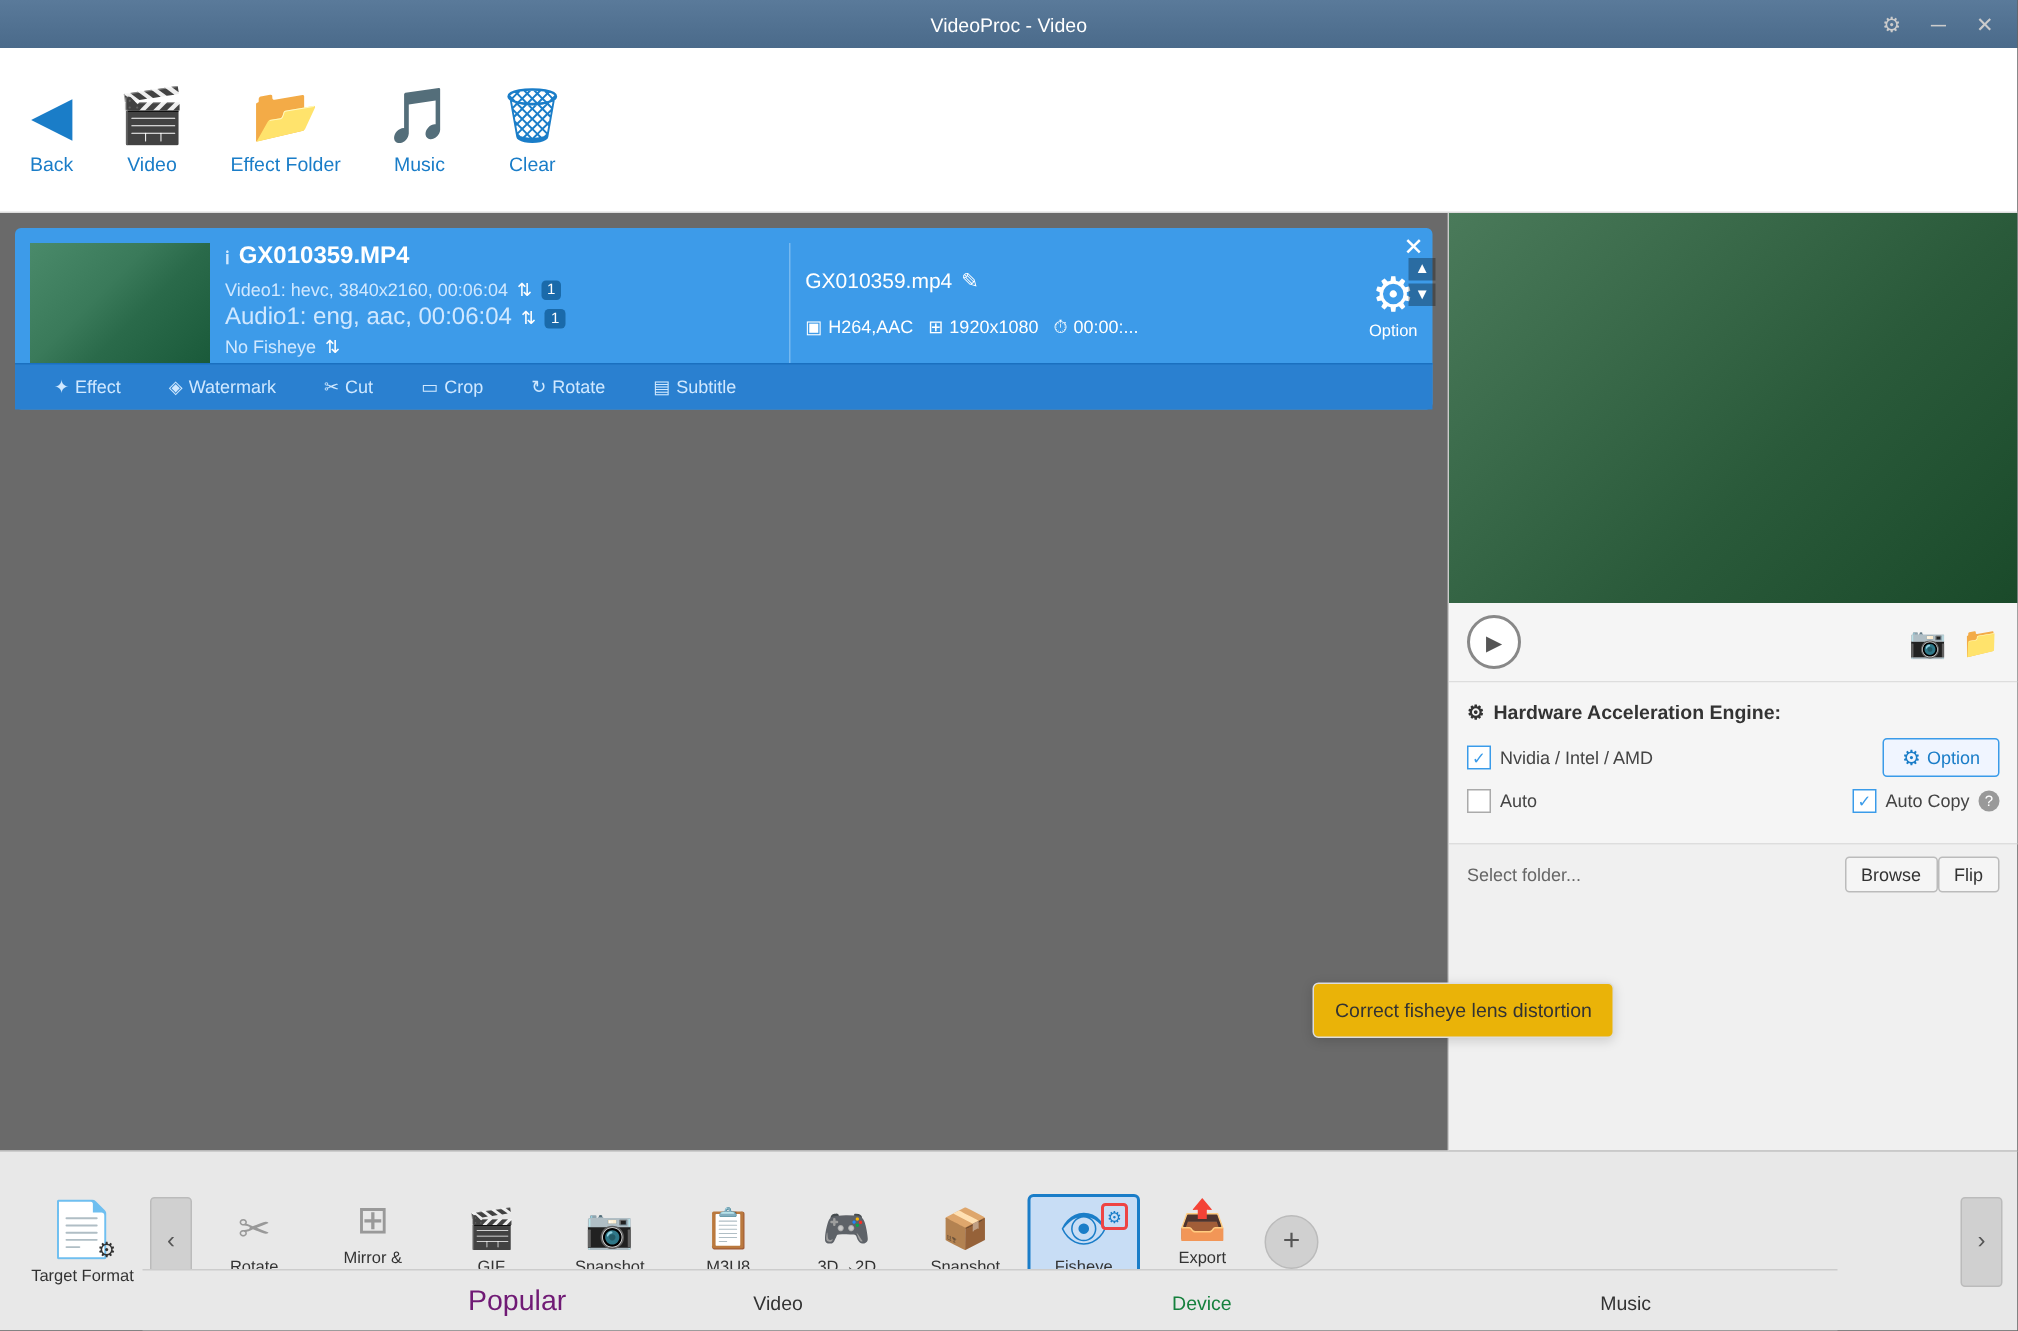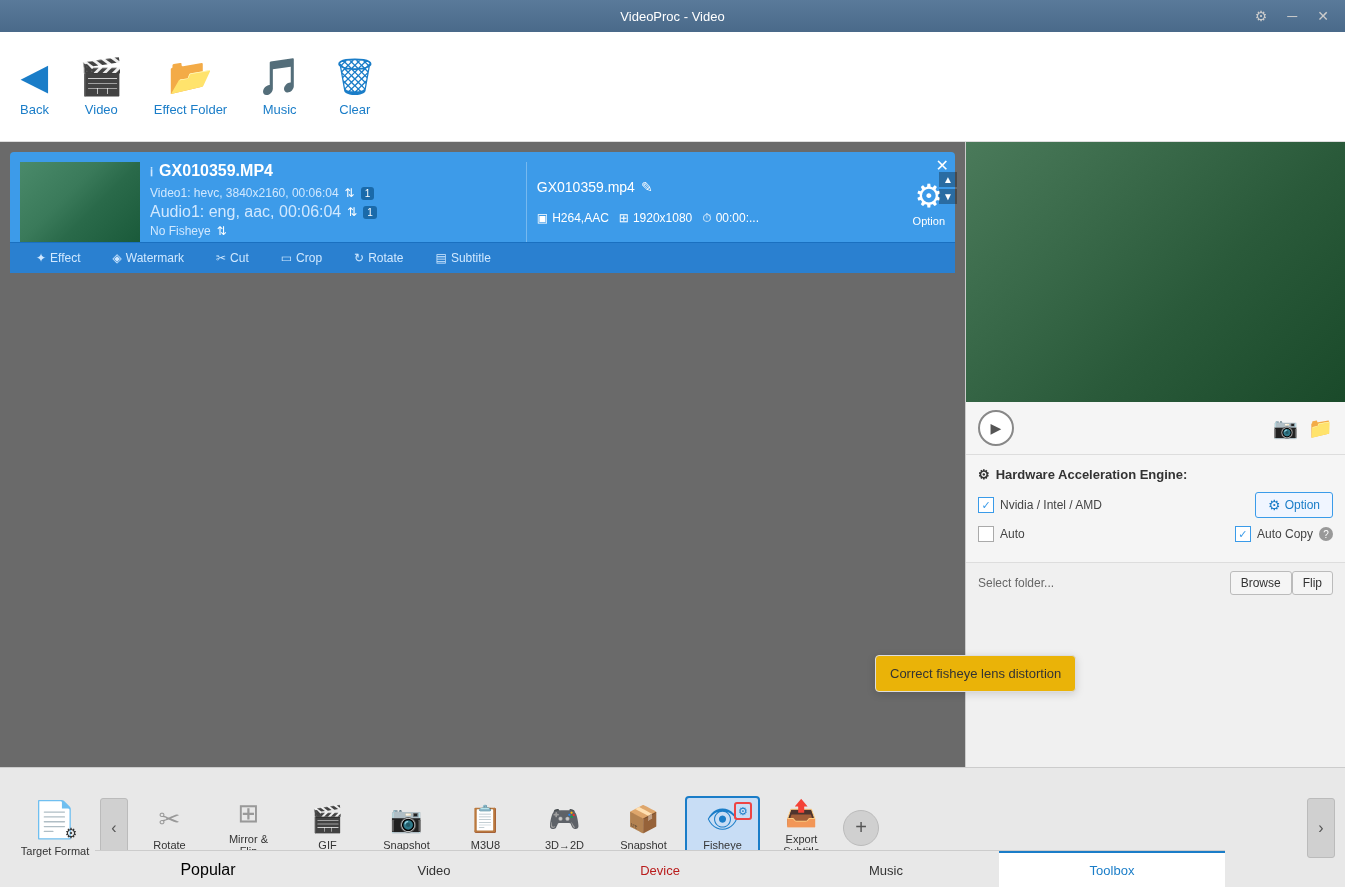--- a/index.html
+++ b/index.html
@@ -416,18 +416,17 @@
       <span style="text-align:center;">Export<br>Subtitle</span>
     </div>
     <div class="add-btn">+</div>
   </div>
 
   <div class="nav-arrow">›</div>
 
 </div>
 
 <div style="position:absolute;bottom:0;left:95px;width:1130px;display:flex;background:#e8e8e8;border-top:1px solid #ccc;">
-  <button style="flex:1;padding:8px 0;text-align:center;cursor:pointer;font-size:16px;color:#000000;border:none;background:none;border-top:2px solid transparent;">Popular</button>
+  <button style="flex:1;padding:8px 0;text-align:right;cursor:pointer;font-size:19px;color:#701a75;border:none;background:none;border-top:2px solid transparent;">Popular</button>
   <button style="flex:1;padding:8px 0;text-align:center;cursor:pointer;font-size:13px;color:#333;border:none;background:none;border-top:2px solid transparent;">Video</button>
-  <button style="flex:1;padding:8px 0;text-align:center;cursor:pointer;font-size:13px;color:#b91c1c;border:none;background:none;border-top:2px solid transparent;">Device</button>
+  <button style="flex:1;padding:8px 0;text-align:center;cursor:pointer;font-size:13px;color:#15803d;border:none;background:none;border-top:2px solid transparent;">Device</button>
   <button style="flex:1;padding:8px 0;text-align:center;cursor:pointer;font-size:13px;color:#333;border:none;background:none;border-top:2px solid transparent;">Music</button>
-  <button style="flex:1;padding:8px 0;text-align:center;cursor:pointer;font-size:13px;color:#1a7dc8;border:none;background:#fff;border-top:2px solid #1a7dc8;">Toolbox</button>
 </div>
 
 </body></html>

